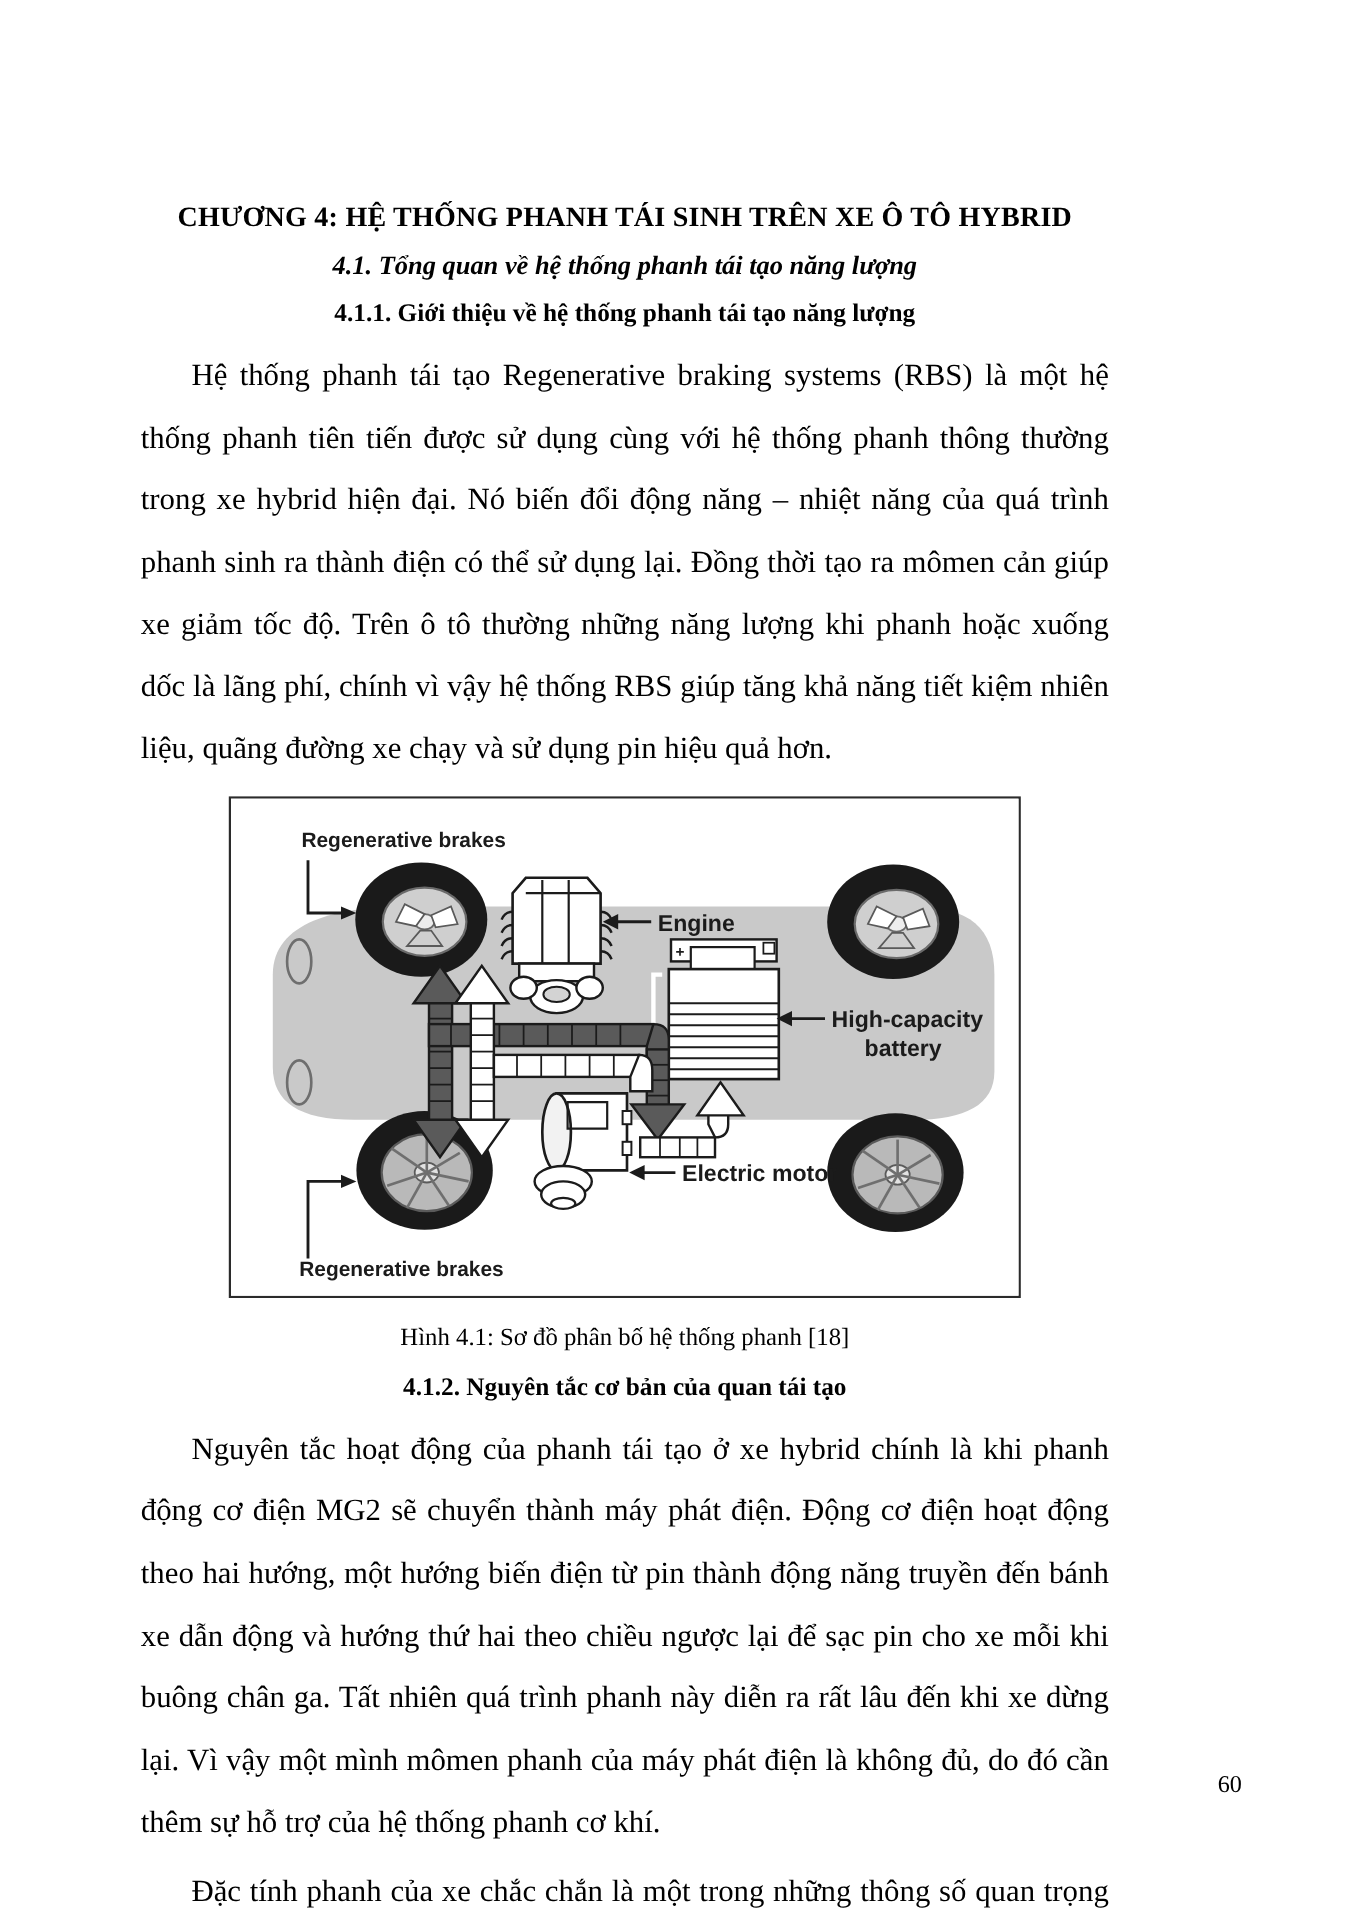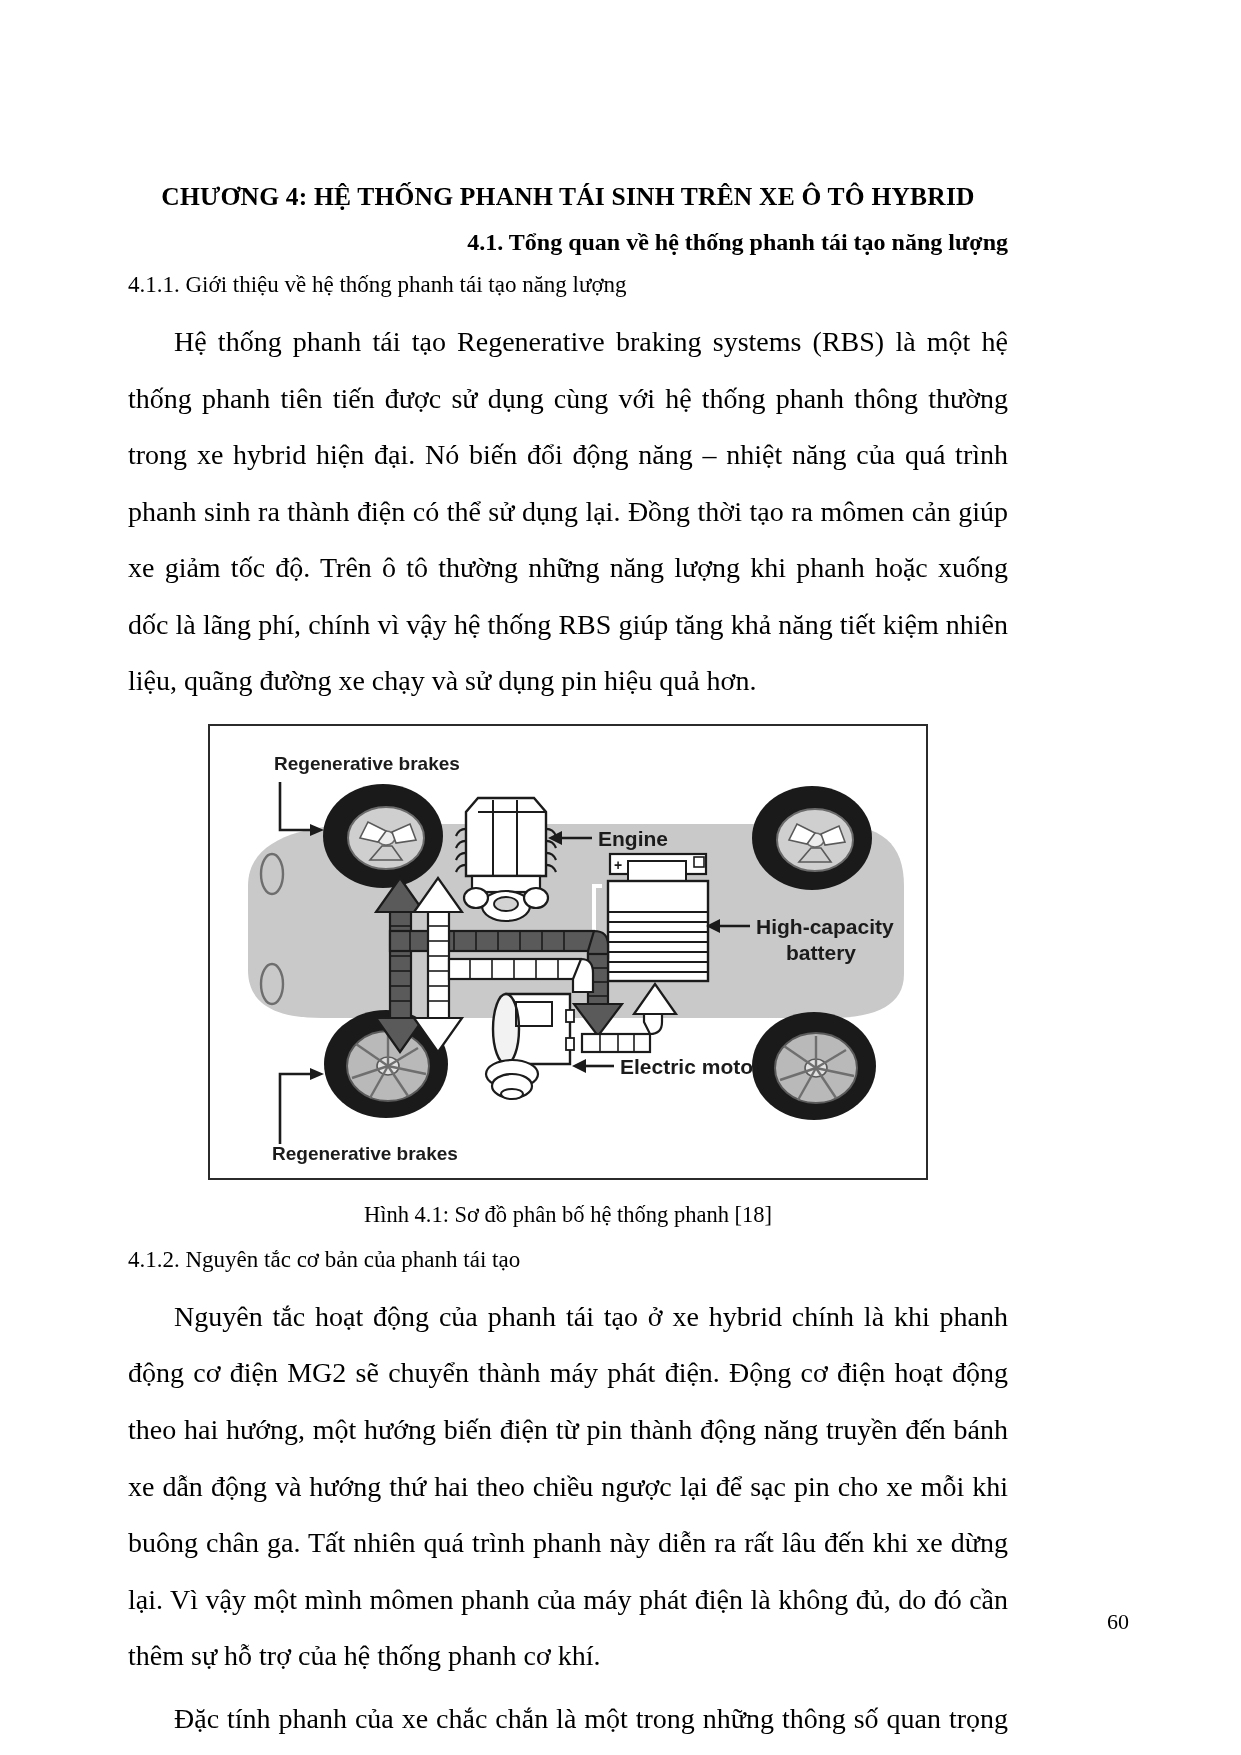--- a/index.html
+++ b/index.html
@@ -34,28 +34,29 @@
     text-align: center;
     letter-spacing: .2px;
     margin: 0 0 14px 0;
     line-height: 1.25;
   }
   h2.section-heading {
     font-size: 24px;
     font-weight: bold;
     margin: 0 0 12px 0;
     line-height: 1.3;
-    text-align: right;
+    text-align: center;
+    font-style: italic;
   }
   h3.section-heading {
     font-size: 23px;
-    font-weight: normal;
+    font-weight: bold;
     margin: 0 0 14px 0;
     line-height: 1.3;
-    text-align: left;
+    text-align: center;
   }
   p.body-text {
     font-size: 28px;
     line-height: 2.02;
     text-align: justify;
     text-justify: inter-word;
     margin: 0 0 6px 0;
     text-indent: 46px;
     hyphens: none;
   }
@@ -328,21 +329,21 @@
             <polygon points="376,333 362,340 376,347" fill="#1b1b1b"></polygon>
             <text x="410" y="348" font-size="21">Electric motor</text>
           </g>
 
         </svg>
       </div>
 
       <div class="figure-caption">Hình 4.1: Sơ đồ phân bố hệ thống phanh [18]</div>
     </div>
 
-    <h3 class="section-heading">4.1.2. Nguyên tắc cơ bản của phanh tái tạo</h3>
+    <h3 class="section-heading">4.1.2. Nguyên tắc cơ bản của quan tái tạo</h3>
 
     <p class="body-text">Nguyên tắc hoạt động của phanh tái tạo ở xe hybrid chính là khi phanh động cơ điện MG2 sẽ chuyển thành máy phát điện. Động cơ điện hoạt động theo hai hướng, một hướng biến điện từ pin thành động năng truyền đến bánh xe dẫn động và hướng thứ hai theo chiều ngược lại để sạc pin cho xe mỗi khi buông chân ga. Tất nhiên quá trình phanh này diễn ra rất lâu đến khi xe dừng lại. Vì vậy một mình mômen phanh của máy phát điện là không đủ, do đó cần thêm sự hỗ trợ của hệ thống phanh cơ khí.</p>
 
 
     <p class="body-text">Đặc tính phanh của xe chắc chắn là một trong những thông số quan trọng nhất ảnh hưởng đến tính an toàn của xe. Để đảm bảo tính an toàn hệ thống phanh luôn phải đảm bảo những yêu cầu riêng biệt: Thứ nhất, trong trường hợp khẩn cấp, hệ thống phanh phải làm</p>
 
   </div>
 
   <div class="page-number">60</div>
 

